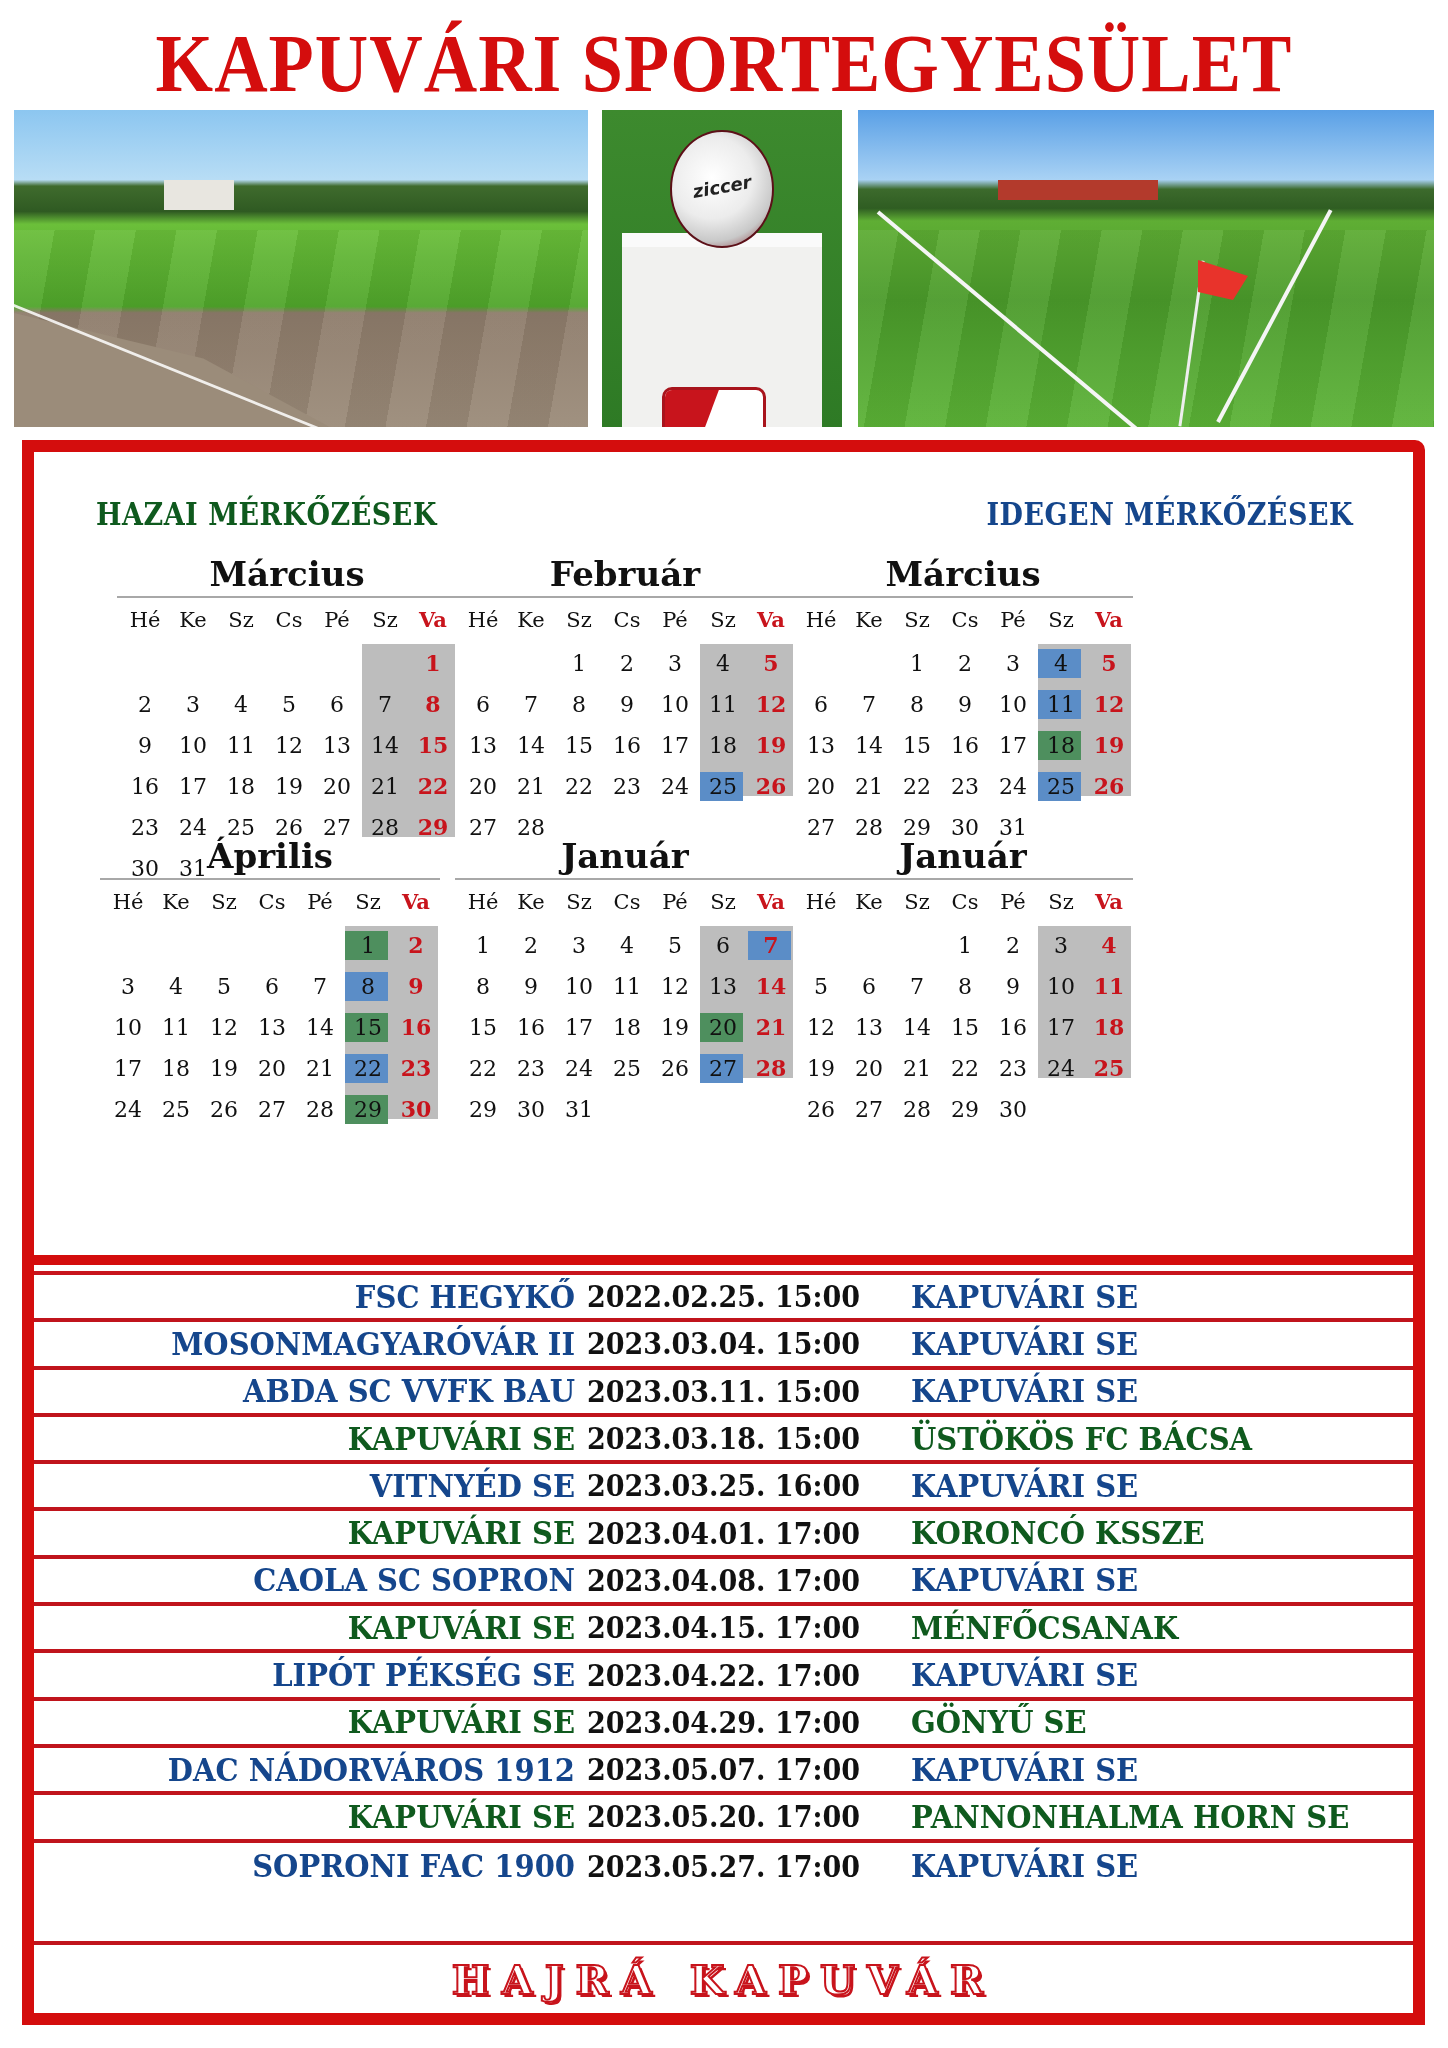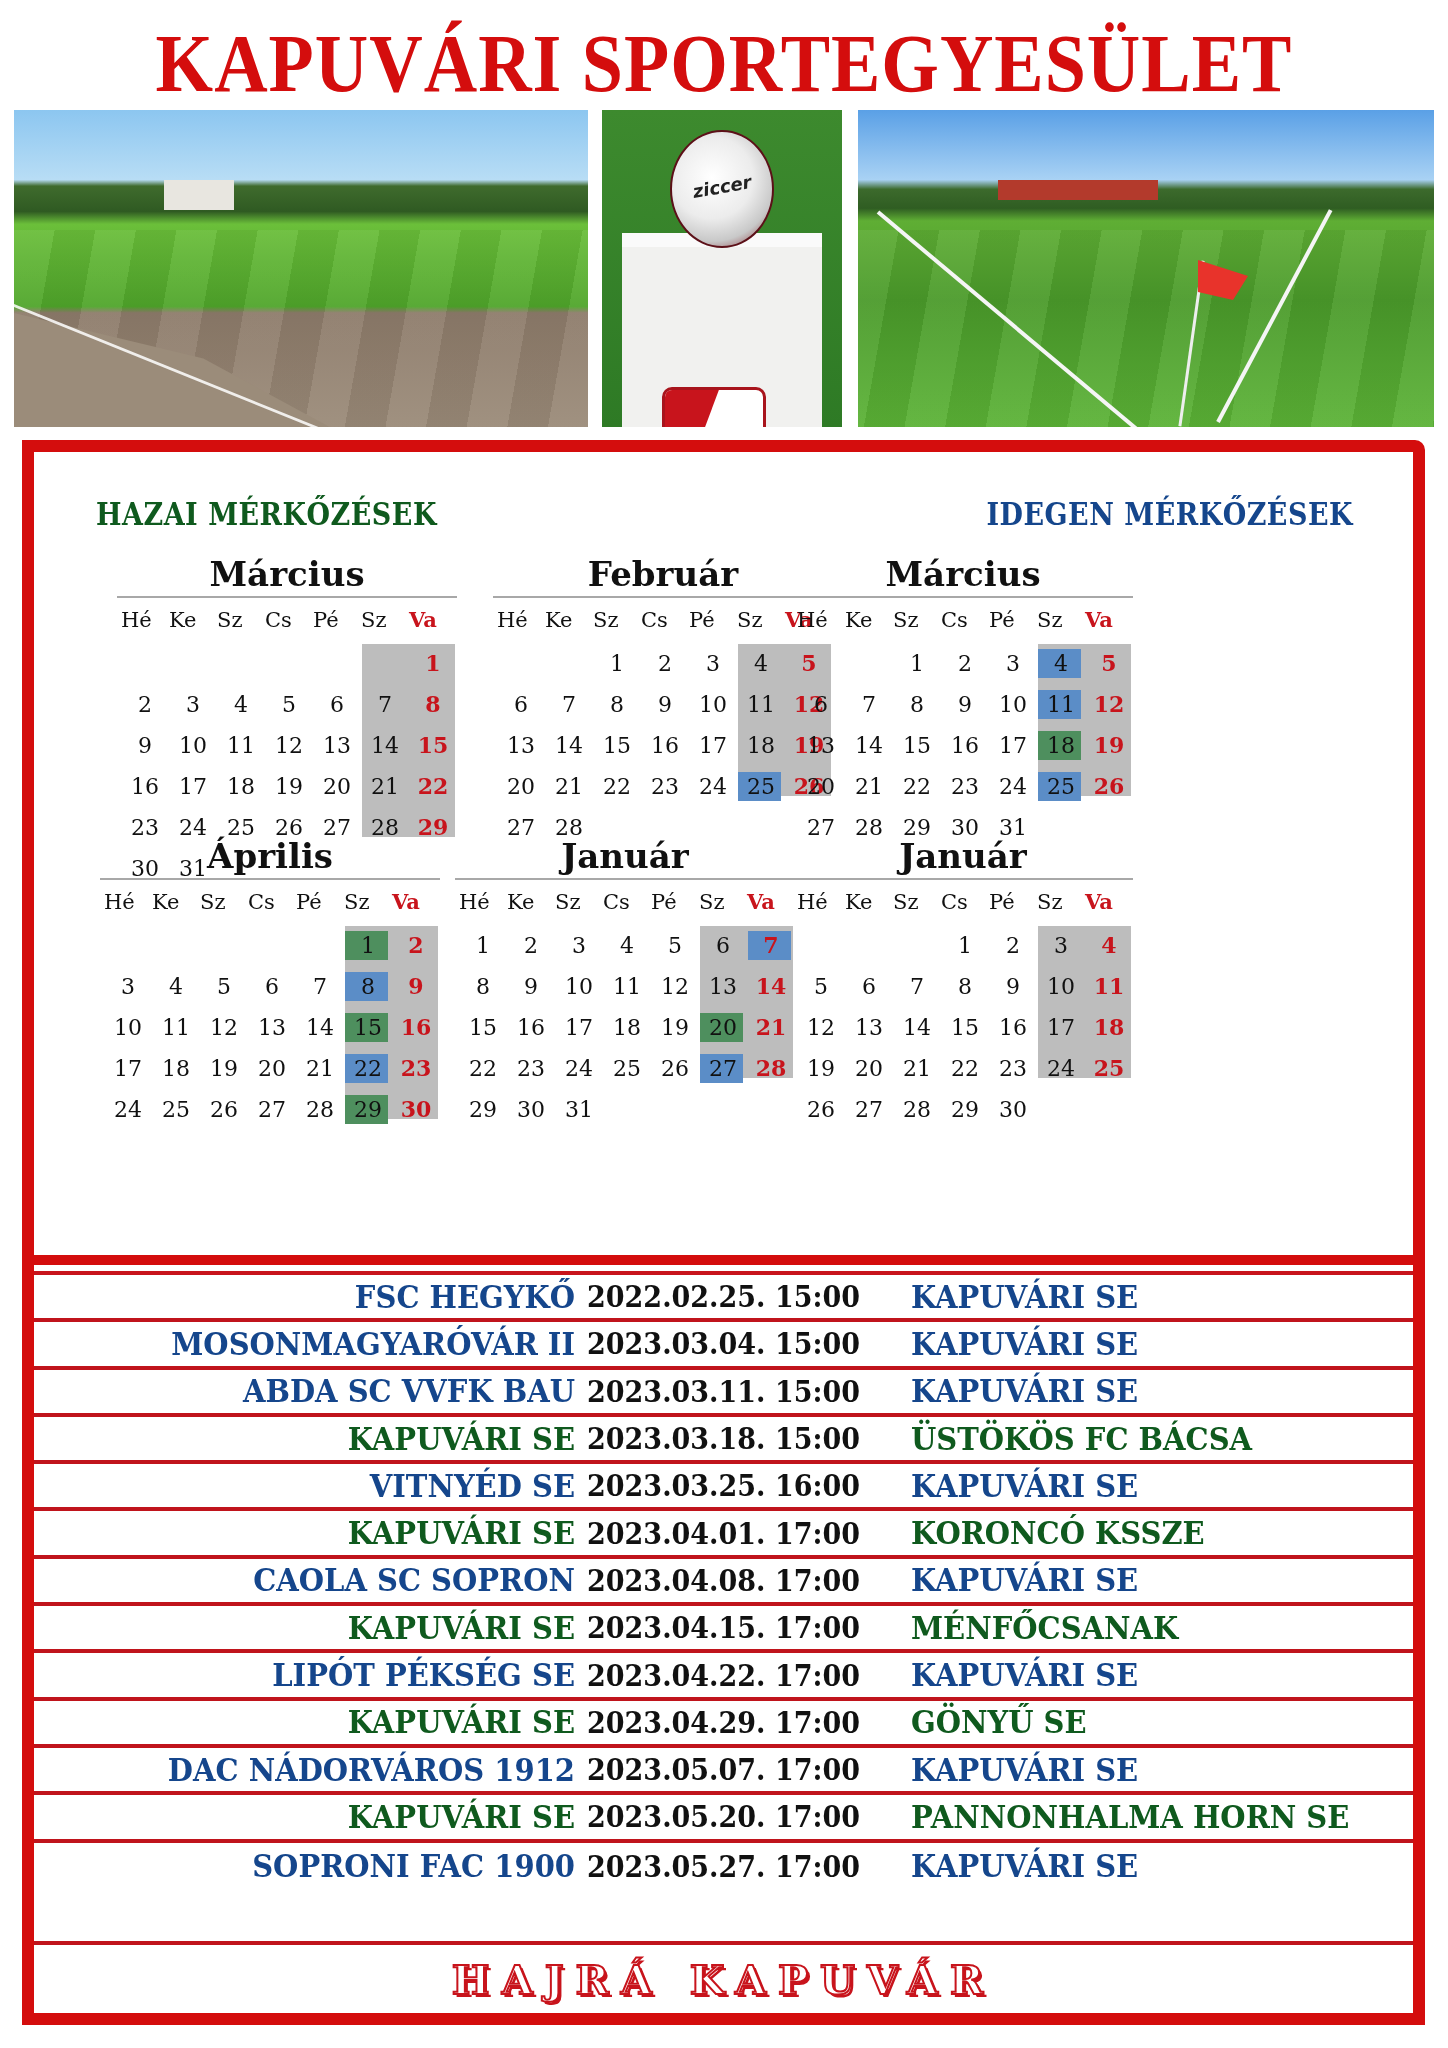--- a/index.html
+++ b/index.html
@@ -48,21 +48,21 @@
     color:#15468c; transform:scaleY(1.15); transform-origin:right top; letter-spacing:0.5px; }
   .year { position:absolute; left:0; width:100%; top:20px; text-align:center; font-family:"Liberation Serif", serif;
     font-weight:bold; font-size:84px; color:#111; line-height:1; }
   .year span { display:inline-block; margin-left:-2px; }
 
   .month { position:absolute; width:340px; }
   .month-name { text-align:center; font-family:"DejaVu Serif", serif; font-weight:bold; font-size:34px; color:#111;
     height:44px; line-height:44px; }
   .month-rule { height:2px; background:#a8a8a8; margin:0 0 4px 0; width:340px; }
   .grid { display:grid; grid-template-columns:repeat(7, 48px); grid-auto-rows:41px; column-gap:0; position:relative; width:336px; margin-left:4px; }
-  .hdr { text-align:left; font-family:"DejaVu Serif", serif; font-size:21px; color:#111; line-height:36px; height:36px; }
+  .hdr { text-align:center; font-family:"DejaVu Serif", serif; font-size:21px; color:#111; line-height:36px; height:36px; }
   .hdr.sun { color:#c8141c; font-weight:bold; }
   .day { text-align:center; font-family:"DejaVu Serif", serif; font-size:22px; color:#111; line-height:41px; position:relative; z-index:1; }
   .day.sun { color:#c8141c; font-weight:bold; }
   .day .hl { position:absolute; left:1px; right:4px; top:6px; bottom:6px; z-index:-1; }
   .hl.home { background:#4e8f5e; }
   .hl.away { background:#5b8dc7; }
   .weekend-bg { position:absolute; background:#bdbdbd; z-index:0; }
 
   .divider { position:absolute; left:0; width:100%; top:803px; height:10px; background:#d40d0d; }
   .divider2 { position:absolute; left:0; width:100%; top:819px; height:4px; background:#c8141c; }
@@ -162,21 +162,21 @@
             <div class="day" style="grid-area: 6 / 2;"><span>24</span></div>
             <div class="day" style="grid-area: 6 / 3;"><span>25</span></div>
             <div class="day" style="grid-area: 6 / 4;"><span>26</span></div>
             <div class="day" style="grid-area: 6 / 5;"><span>27</span></div>
             <div class="day" style="grid-area: 6 / 6;"><span>28</span></div>
             <div class="day sun" style="grid-area: 6 / 7;"><span>29</span></div>
             <div class="day" style="grid-area: 7 / 1;"><span>30</span></div>
             <div class="day" style="grid-area: 7 / 2;"><span>31</span></div>
           </div>
         </div>
-        <div class="month" style="left: 421px; top: 100px; padding-left: 38px;">
+        <div class="month" style="left: 421px; top: 100px;">
           <div class="month-name">Február</div>
           <div class="month-rule"></div>
           <div class="grid">
             <div class="hdr" style="grid-row: 1;">Hé</div>
             <div class="hdr" style="grid-row: 1;">Ke</div>
             <div class="hdr" style="grid-row: 1;">Sz</div>
             <div class="hdr" style="grid-row: 1;">Cs</div>
             <div class="hdr" style="grid-row: 1;">Pé</div>
             <div class="hdr" style="grid-row: 1;">Sz</div>
             <div class="hdr sun" style="grid-row: 1;">Va</div>

